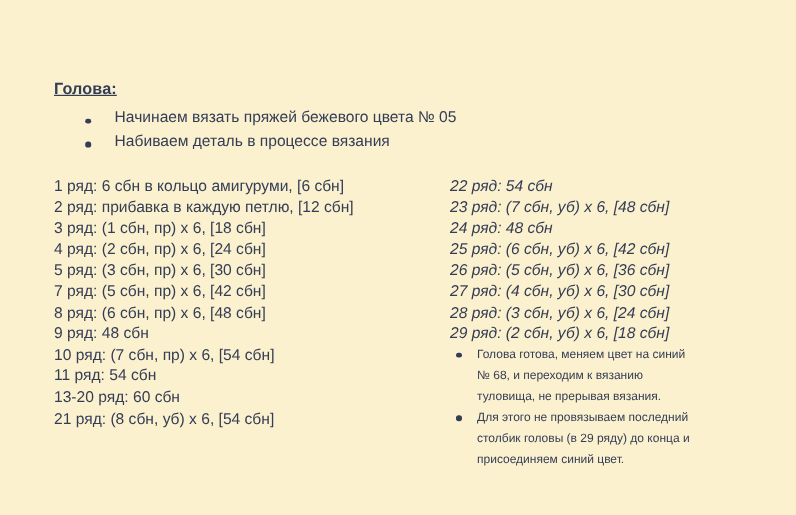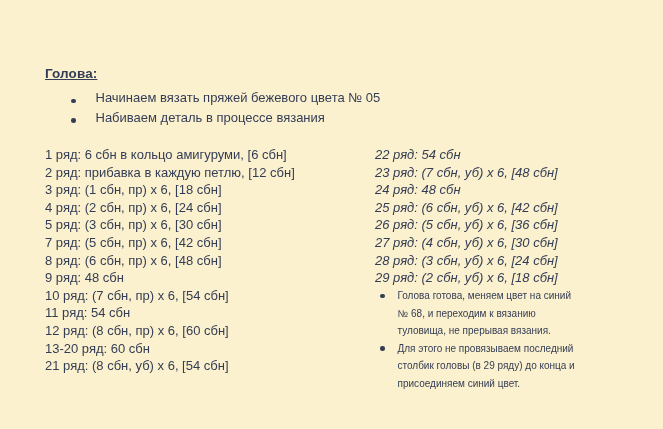--- a/index.html
+++ b/index.html
@@ -102,21 +102,20 @@
     <div class="pattern-row">1 ряд: 6 сбн в кольцо амигуруми, [6 сбн]</div>
     <div class="pattern-row">2 ряд: прибавка в каждую петлю, [12 сбн]</div>
     <div class="pattern-row">3 ряд: (1 сбн, пр) х 6, [18 сбн]</div>
     <div class="pattern-row">4 ряд: (2 сбн, пр) х 6, [24 сбн]</div>
     <div class="pattern-row">5 ряд: (3 сбн, пр) х 6, [30 сбн]</div>
     <div class="pattern-row">7 ряд: (5 сбн, пр) х 6, [42 сбн]</div>
     <div class="pattern-row">8 ряд: (6 сбн, пр) х 6, [48 сбн]</div>
     <div class="pattern-row">9 ряд: 48 сбн</div>
     <div class="pattern-row">10 ряд: (7 сбн, пр) х 6, [54 сбн]</div>
     <div class="pattern-row">11 ряд: 54 сбн</div>
-    <div class="pattern-row">12 ряд: (8 сбн, пр) х 6, [60 сбн]</div>
     <div class="pattern-row">13-20 ряд: 60 сбн</div>
     <div class="pattern-row">21 ряд: (8 сбн, уб) х 6, [54 сбн]</div>
   </div>
 
   <div class="col col-right">
     <div class="pattern-row">22 ряд: 54 сбн</div>
     <div class="pattern-row">23 ряд: (7 сбн, уб) х 6, [48 сбн]</div>
     <div class="pattern-row">24 ряд: 48 сбн</div>
     <div class="pattern-row">25 ряд: (6 сбн, уб) х 6, [42 сбн]</div>
     <div class="pattern-row">26 ряд: (5 сбн, уб) х 6, [36 сбн]</div>

